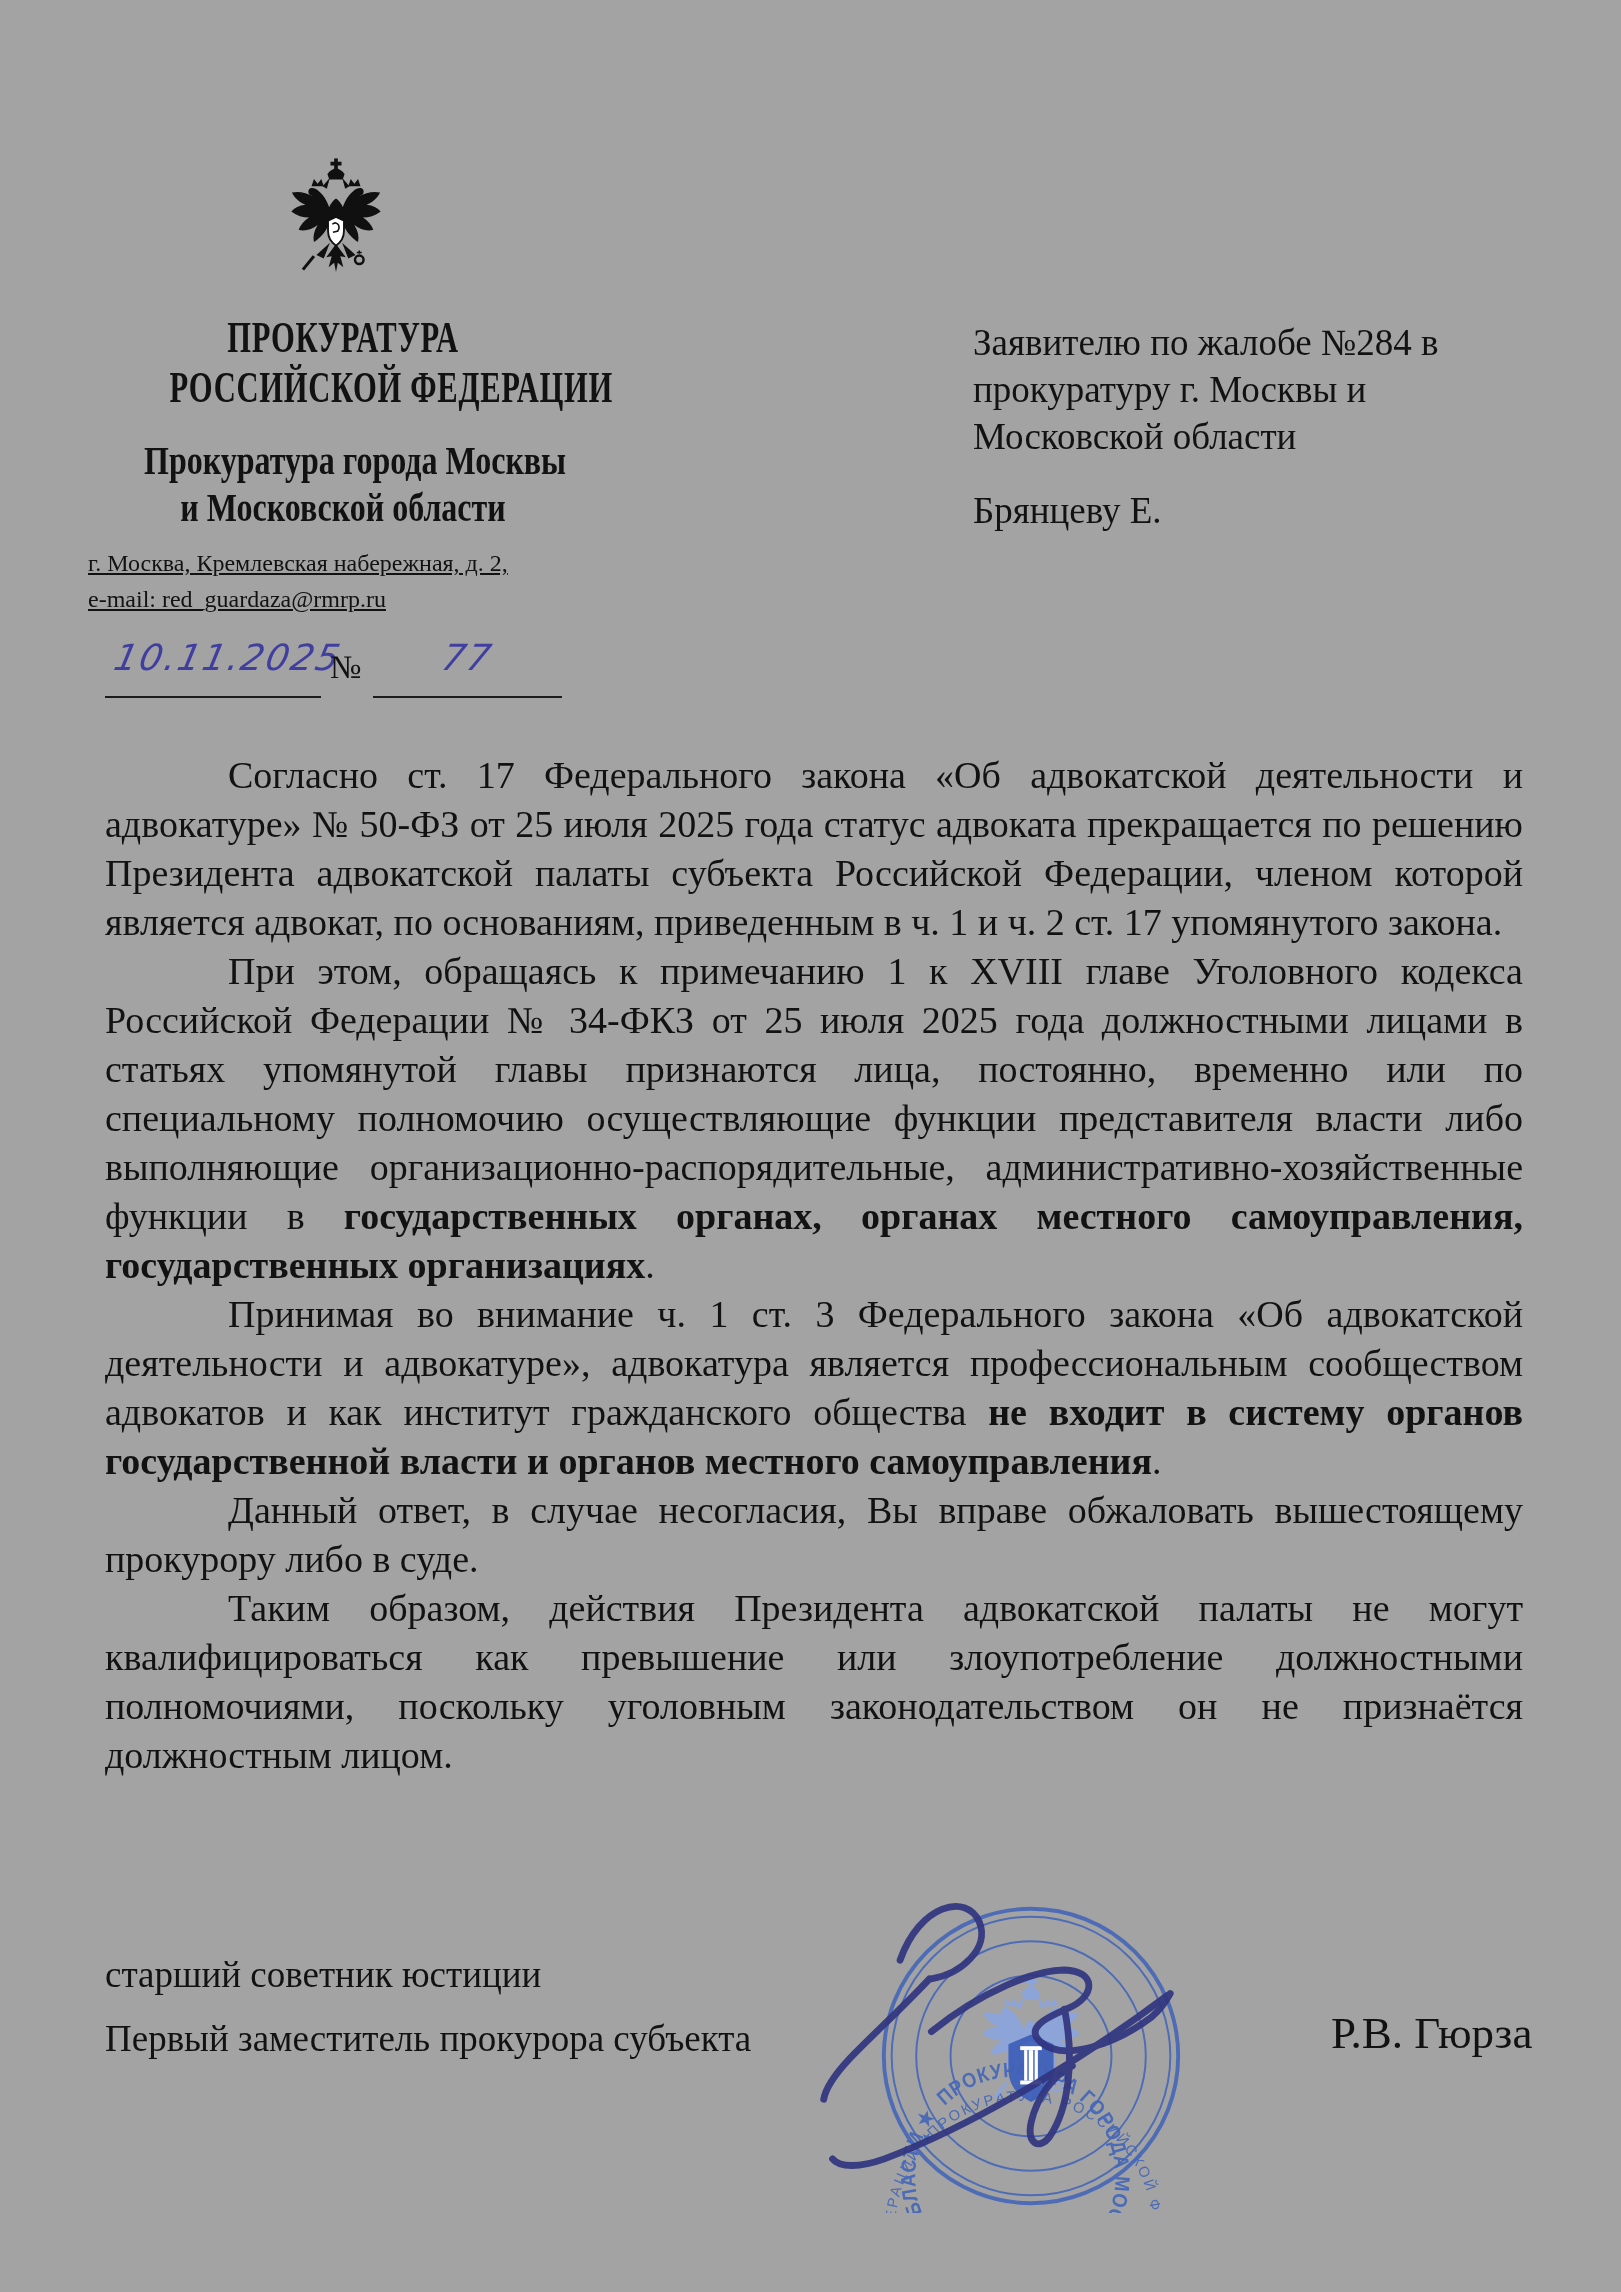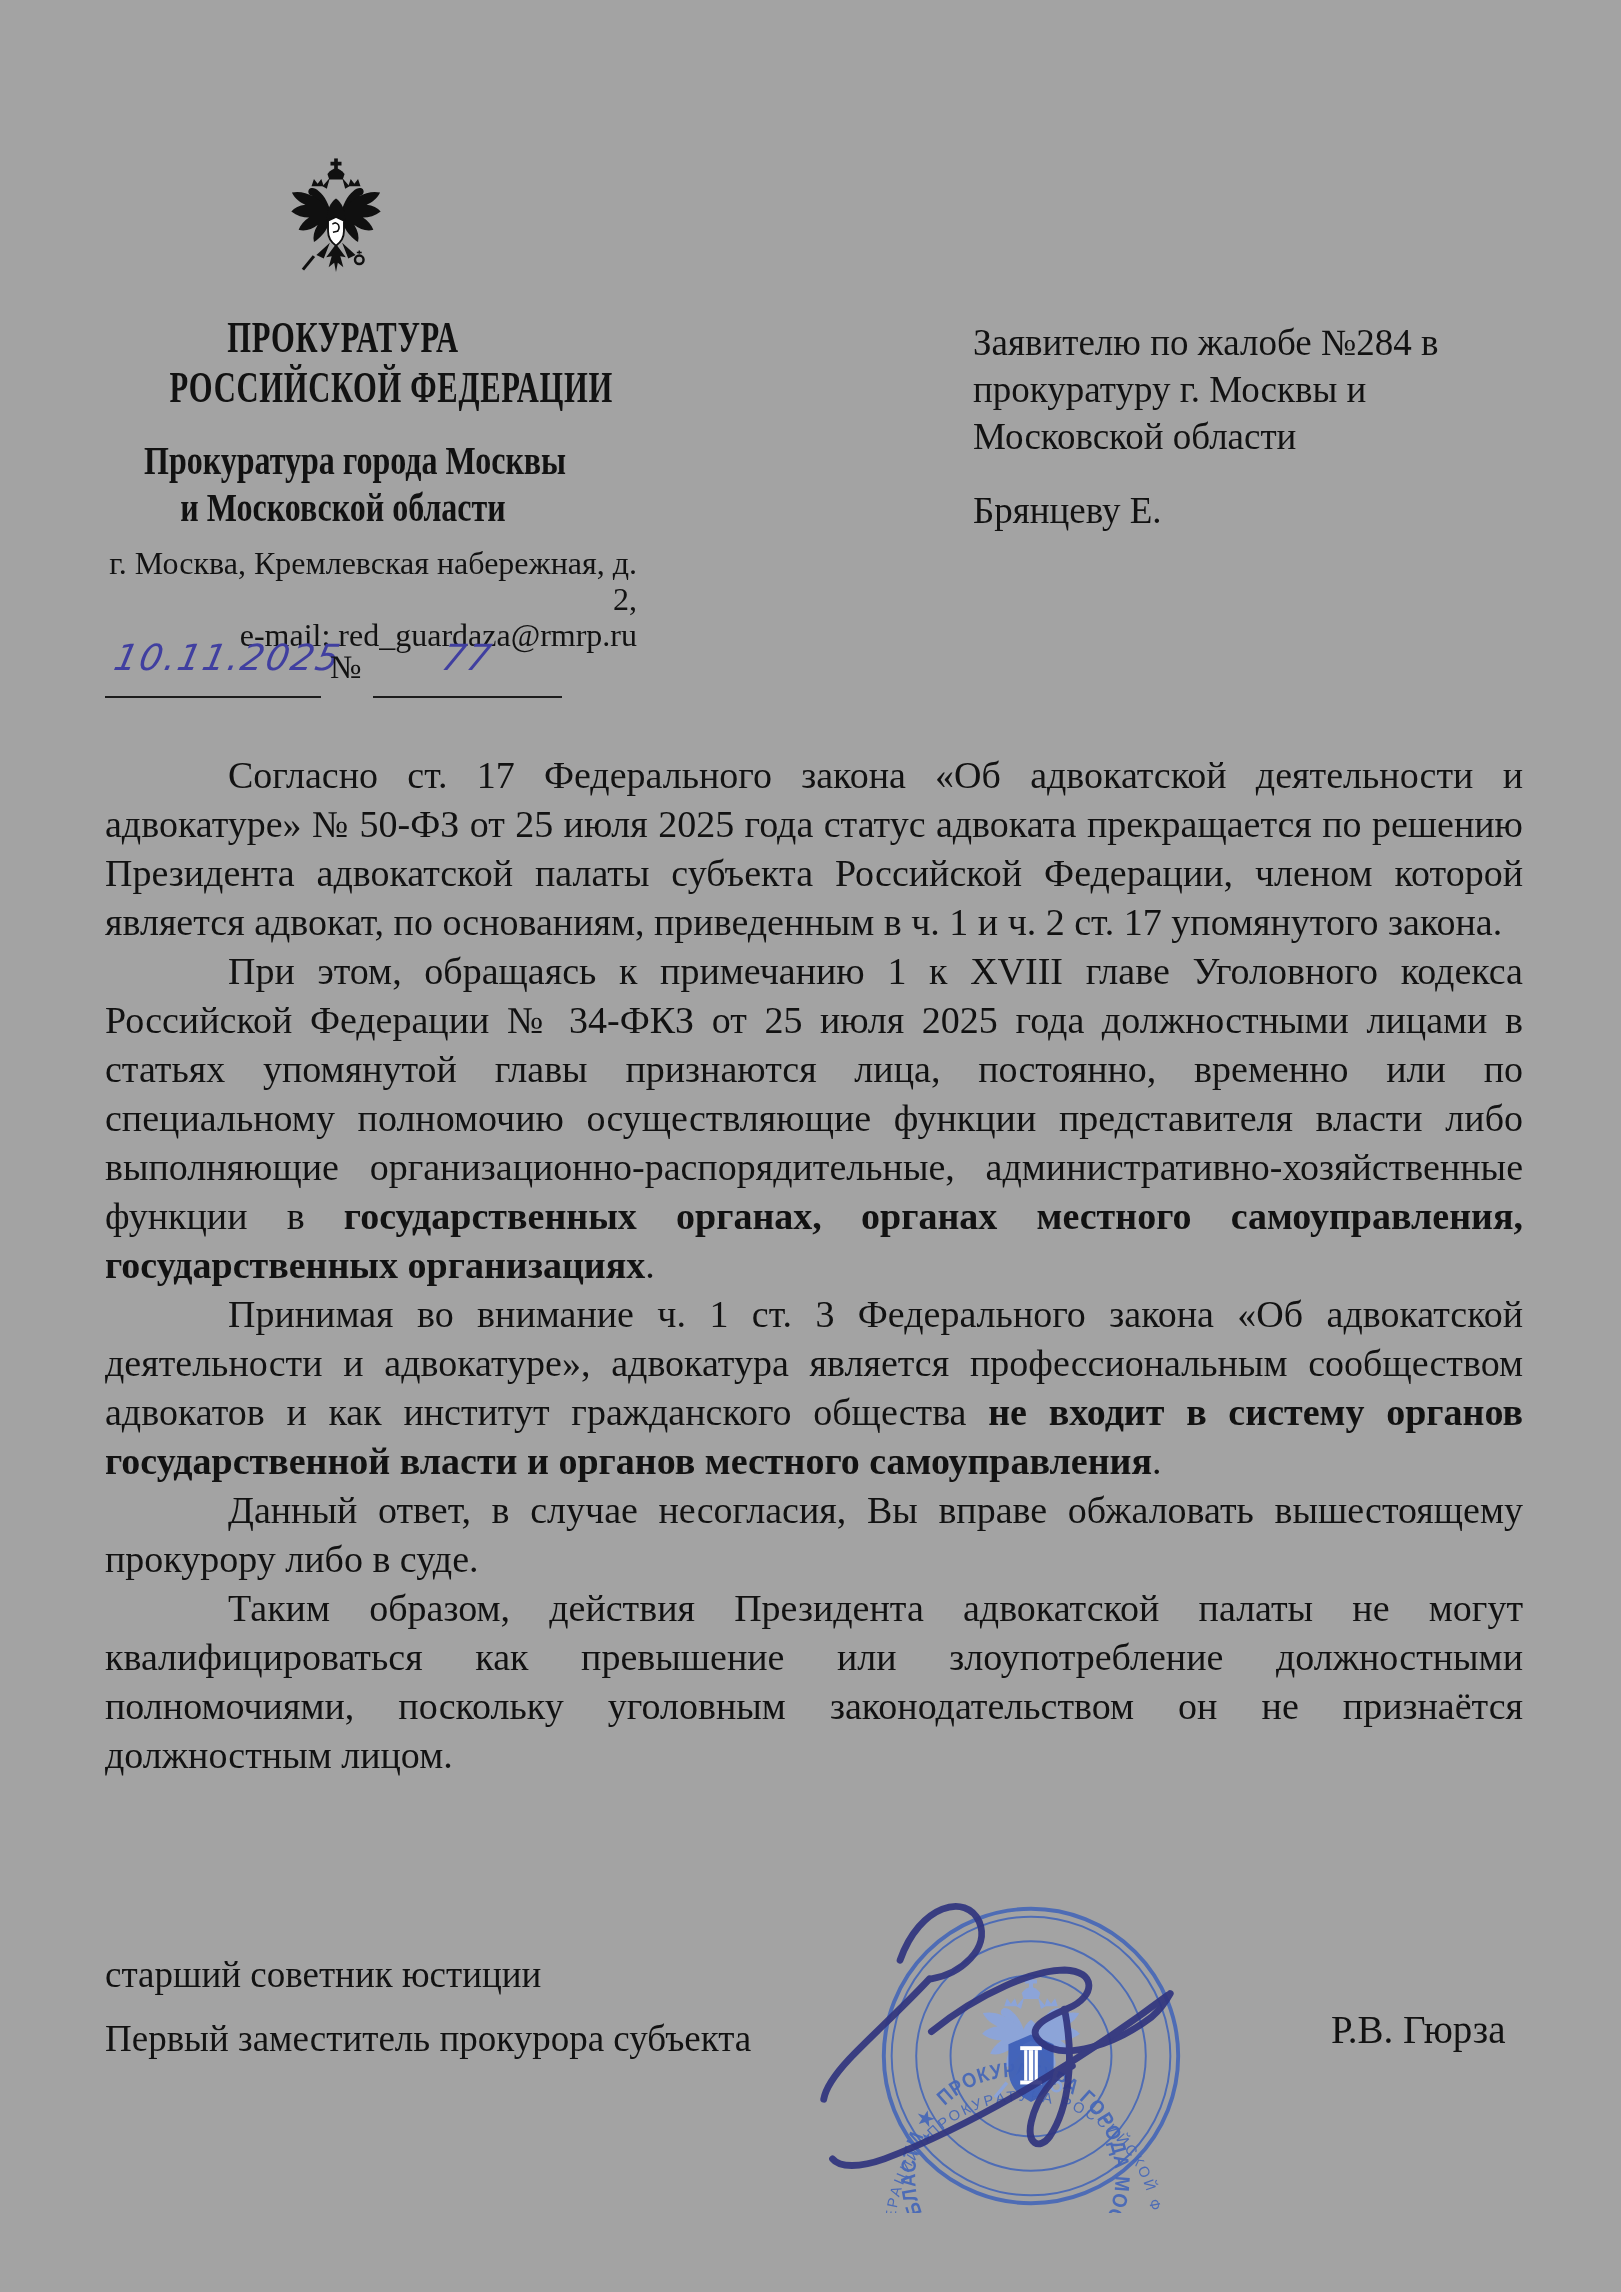--- a/index.html
+++ b/index.html
@@ -7,22 +7,22 @@
         font-family:"Liberation Serif",serif;color:#121212;}
 
   
   .emblem{position:absolute;left:287px;top:151px;width:98px;height:149px;color:#101010;}
   .org-title{position:absolute;left:88px;top:312px;width:510px;text-align:center;
              font-weight:bold;font-size:45px;line-height:50px;letter-spacing:1px;
              transform:scaleX(.68);transform-origin:50% 0;white-space:nowrap;}
   .sub-org{position:absolute;left:88px;top:437px;width:510px;text-align:center;
            font-weight:bold;font-size:41px;line-height:47px;
            transform:scaleX(.78);transform-origin:50% 0;white-space:nowrap;}
-  .addr{position:absolute;left:88px;top:545px;width:549px;text-align:right;
-        font-size:32px;line-height:36px;}
+  .addr{position:absolute;left:88px;top:545px;width:549px;text-align:left;
+        font-size:24px;line-height:36px;text-decoration:underline;}
 
   
   .dateline{position:absolute;left:105px;top:637px;width:457px;height:74px;}
   .dl-underline{position:absolute;top:59px;height:0;border-bottom:2.9px solid #1c1c1c;}
   .hand{position:absolute;top:0;text-align:center;color:#403fa0;
         font-family:"DejaVu Sans",sans-serif;font-style:italic;font-size:36px;
         letter-spacing:2px;transform:skewX(-12deg);}
   .no-sign{position:absolute;left:225px;top:11.8px;font-size:33px;}
 
   
@@ -30,21 +30,21 @@
              font-size:37px;line-height:47px;}
   .addressee .name{margin-top:27.4px;}
 
   
   .body-text{position:absolute;left:105px;top:751px;width:1418px;}
   .body-text p{margin:0;text-indent:123px;text-align:justify;
                font-size:38px;line-height:49px;}
 
   
   .signoff{position:absolute;left:105px;top:1943px;font-size:37px;line-height:64px;}
-  .signer-name{position:absolute;left:1331px;top:2007px;font-size:39px;}
+  .signer-name{position:absolute;left:1331px;top:2007px;font-size:45px;}
 
   
   .stamp{position:absolute;left:874px;top:1899px;}
   .autograph{position:absolute;left:755px;top:1877px;}
 </style>
 </head>
 <body>
 
 <svg width="0" height="0" style="position:absolute" aria-hidden="true">
   <defs>

